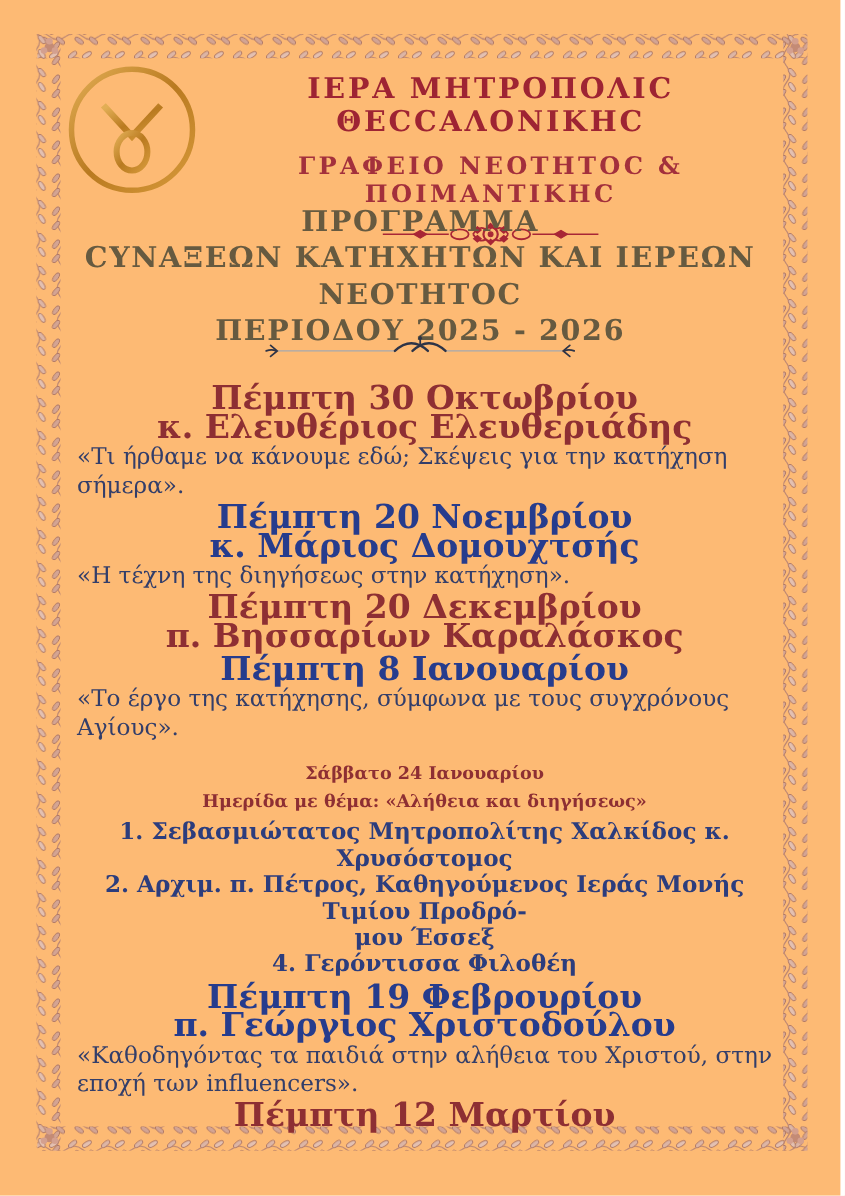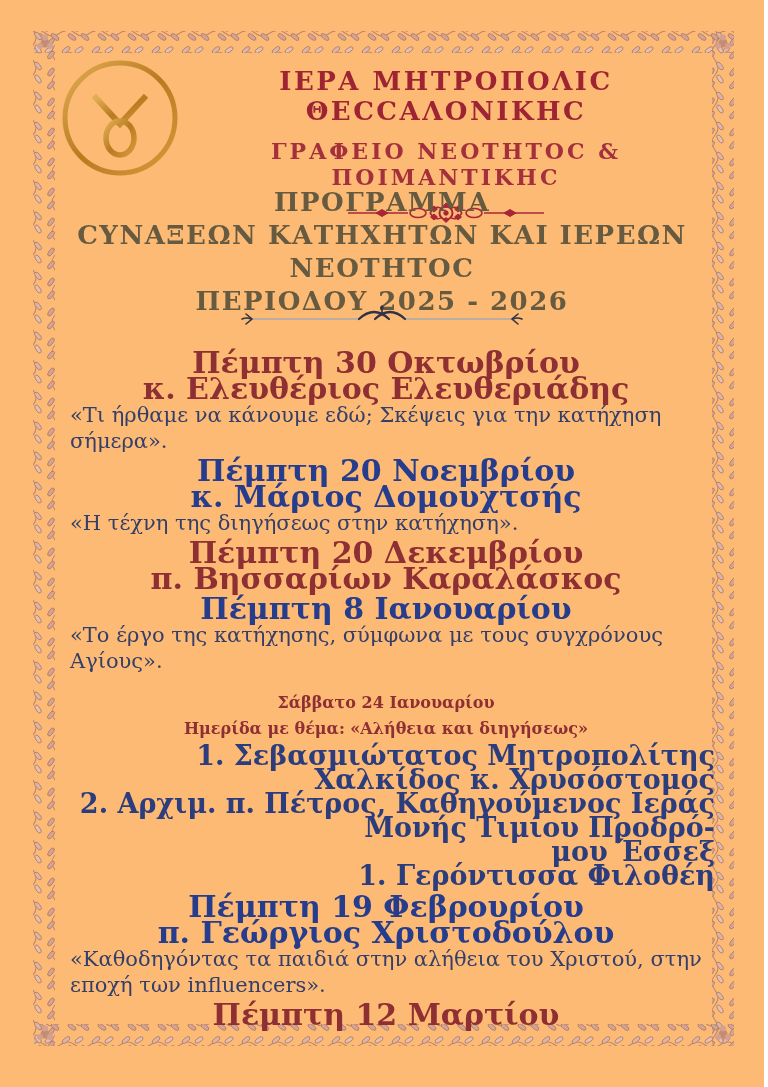--- a/index.html
+++ b/index.html
@@ -18,21 +18,21 @@
   .content{position:absolute;left:57px;right:49px;top:350px;}
   .event{margin-bottom:4px;}
   .event-date,.event-speaker{text-align:center;font-weight:bold;font-size:30px;line-height:26px;}
   .event-desc{font-size:21px;line-height:26px;color:#333e6a;text-align:left;margin-left:13px;}
   .maroon .event-date,.maroon .event-speaker{color:#8e2f33;}
   .blue .event-date,.blue .event-speaker{color:#263c8d;}
   .symposium{margin-top:16px;margin-bottom:6px;}
   .symposium .event-date,.symposium-theme{text-align:center;font-weight:bold;font-size:16px;
       line-height:26px;color:#8e2f33;}
   .symposium-list{margin-top:2px;}
-  .symposium-item{font-weight:bold;color:#2c3d7d;font-size:27px;line-height:24px;text-align:right;}
+  .symposium-item{font-weight:bold;color:#2c3d7d;font-size:21px;line-height:24px;text-align:center;}
   .pre{white-space:pre-line;}
 </style>
 </head>
 <body>
 
 <div class="page">
 
   <svg class="border-svg" width="768" height="1087" viewBox="0 0 768 1087">
     <defs>
       <g id="sprigH">
@@ -154,21 +154,21 @@
       <div class="event-desc">«Το έργο της κατήχησης, σύμφωνα με τους συγχρόνους Αγίους».</div>
     </div>
 
     <div class="event symposium">
       <div class="event-date">Σάββατο 24 Ιανουαρίου</div>
       <div class="symposium-theme">Ημερίδα με θέμα: «Αλήθεια και διηγήσεως»</div>
       <div class="symposium-list">
         <div class="symposium-item">1. Σεβασμιώτατος Μητροπολίτης Χαλκίδος κ. Χρυσόστομος</div>
         <div class="symposium-item pre">2. Αρχιμ. π. Πέτρος, Καθηγούμενος Ιεράς Μονής Τιμίου Προδρό-
 μου Έσσεξ</div>
-        <div class="symposium-item">1. Γερόντισσα Φιλοθέη</div>
+        <div class="symposium-item">4. Γερόντισσα Φιλοθέη</div>
       </div>
     </div>
 
     <div class="event blue">
       <div class="event-date">Πέμπτη 19 Φεβρουρίου</div>
       <div class="event-speaker">π. Γεώργιος Χριστοδούλου</div>
       <div class="event-desc">«Καθοδηγόντας τα παιδιά στην αλήθεια του Χριστού, στην εποχή των influencers».</div>
     </div>
 
     <div class="event maroon">

